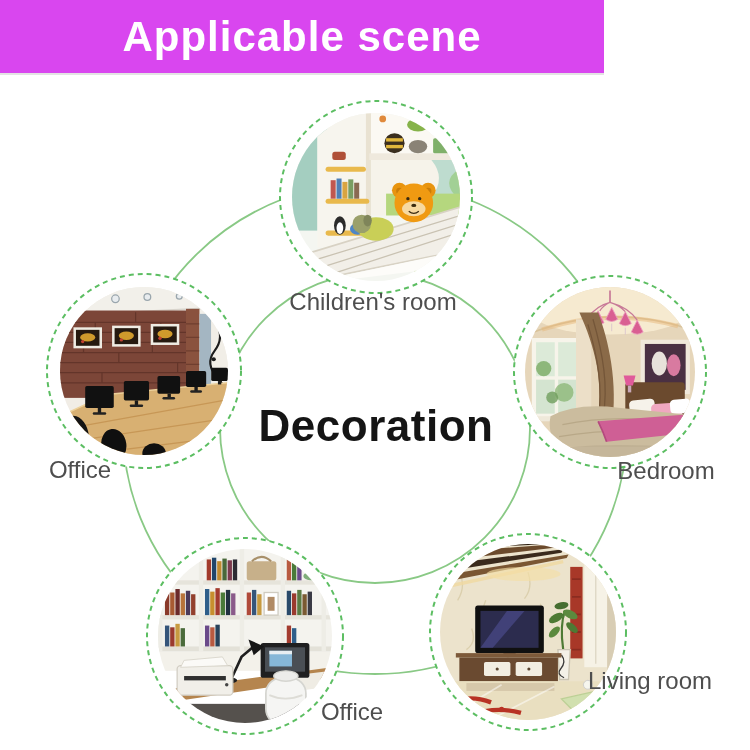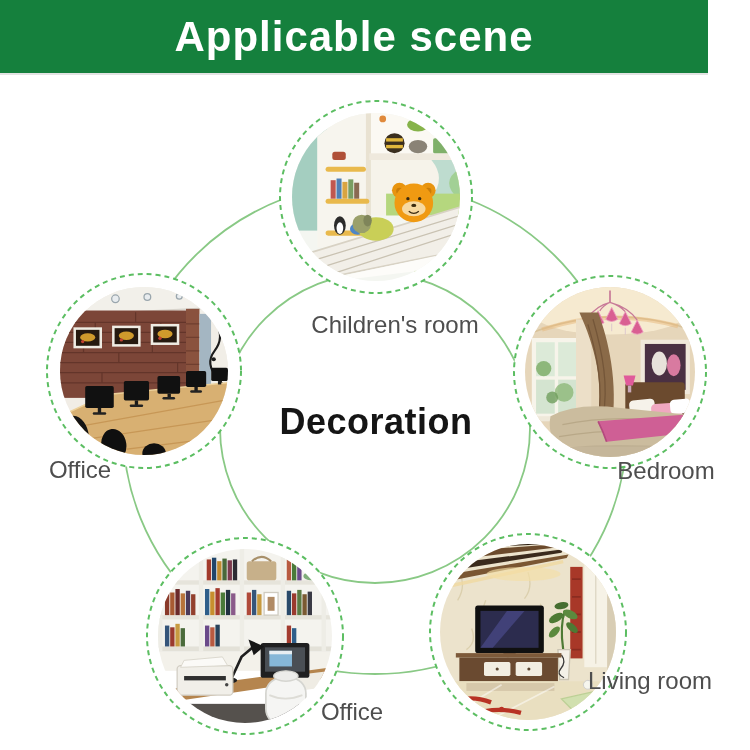--- a/index.html
+++ b/index.html
@@ -1,27 +1,27 @@
 <!DOCTYPE html>
 <html><head>
 <meta charset="utf-8">
 <style>
   html,body{margin:0;padding:0;background:#ffffff;}
   .stage{position:relative;width:750px;height:750px;background:#ffffff;overflow:hidden;
          font-family:"Liberation Sans", sans-serif;}
-  .banner{position:absolute;left:0;top:0;width:708px;height:73px;background:#15803d;
+  .banner{position:absolute;left:0;top:0;width:604px;height:73px;background:#d946ef;
           display:flex;align-items:center;justify-content:center;border-bottom:2px solid #e3e3e3;}
   .banner-title{color:#ffffff;font-size:42px;font-weight:bold;letter-spacing:1px;}
   .diagram-svg{position:absolute;left:0;top:0;}
   .bigring{fill:none;stroke:#89c985;stroke-width:1.8;}
   .dashring{fill:#ffffff;stroke:#5cbe62;stroke-width:2;stroke-dasharray:5 4;}
   .scene-label{position:absolute;transform:translateX(-50%);white-space:nowrap;
                color:#4e4e4e;font-size:24px;line-height:1.1;}
   .center-title{position:absolute;transform:translateX(-50%);white-space:nowrap;
-                color:#151515;font-size:36px;font-weight:bold;letter-spacing:0.5px;}
+                color:#151515;font-size:44px;font-weight:bold;letter-spacing:0.5px;}
 </style>
 </head>
 <body>
 
 <div class="stage">
 
   <div class="banner">
     <span class="banner-title">Applicable scene</span>
   </div>
 
@@ -364,19 +364,19 @@
           <circle cx="168" cy="160" r="5" fill="#f6f6ee" stroke="#cccccc" stroke-width="1"></circle>
           <rect x="186" y="176" width="5" height="20" fill="#7a7a6a"></rect>
           <rect x="152" y="186" width="4" height="14" fill="#8a8a78"></rect>
         </g>
       </g>
     </g>
   </svg>
 
   <div class="center-title" style="left:376px; top:401px;">Decoration</div>
 
-  <div class="scene-label" style="left:373px; top:312px;margin-left:22px;">Children's room</div>
+  <div class="scene-label" style="left:373px; top:289px;">Children's room</div>
   <div class="scene-label" style="left:80px; top:457px;">Office</div>
   <div class="scene-label" style="left:666px; top:458px;text-align:right;">Bedroom</div>
   <div class="scene-label" style="left:352px; top:699px;">Office</div>
   <div class="scene-label" style="left:650px; top:668px;">Living room</div>
 
 </div>
 
 </body></html>

